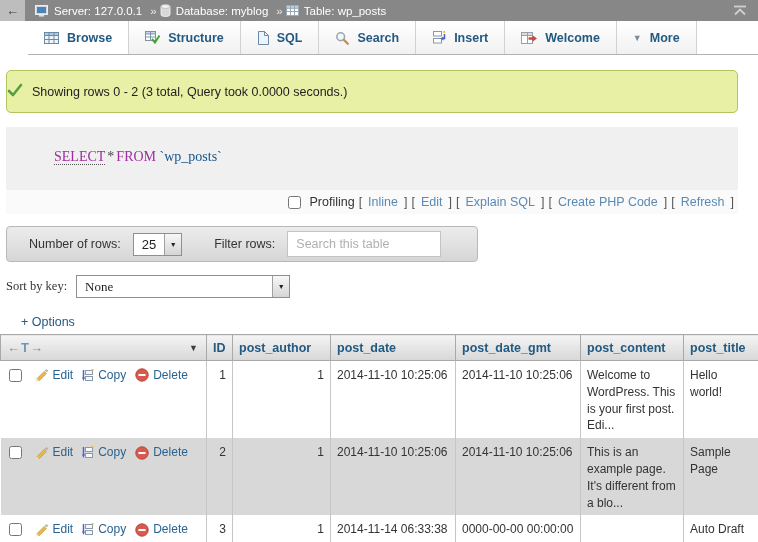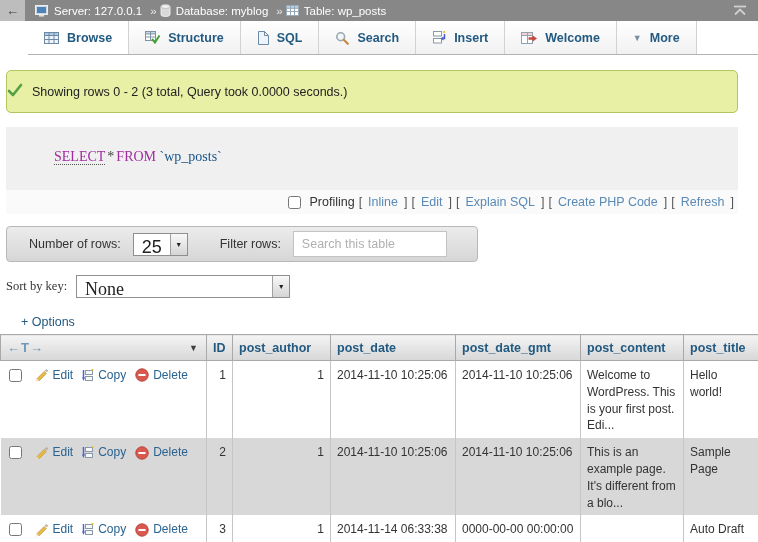--- a/index.html
+++ b/index.html
@@ -68,21 +68,21 @@
     margin: 12px 0 0 6px; width: 472px; height: 36px;
     background: linear-gradient(#ececec, #d6d6d6);
     border: 1px solid #b8b8b8; border-radius: 4px;
     display: flex; align-items: center; gap: 12px; padding: 0 14px 0 22px;
     color: #333; font-size: 12.5px;
   }
   .sel {
     display: inline-flex; align-items: stretch; background: #fff;
     border: 1px solid #8f8f8f; height: 23px; cursor: pointer;
   }
-  .sel .val { padding: 3px 8px 0 8px; font-size: 18px; color: #222; }
+  .sel .val { padding: 3px 8px 0 8px; font-size: 13px; color: #222; }
   .sel .arrow-btn {
     width: 17px; background: linear-gradient(#f8f8f8, #d5d5d5);
     border-left: 1px solid #a0a0a0; display: flex; align-items: center;
     justify-content: center; font-size: 7px; color: #222;
   }
   .filter-input {
     width: 154px; height: 26px; border: 1px solid #c3c3c3; padding: 0 8px;
     font-family: "Liberation Sans", sans-serif; font-size: 12.5px; color: #333;
   }
   .filter-input::placeholder { color: #b0b0b0; }

